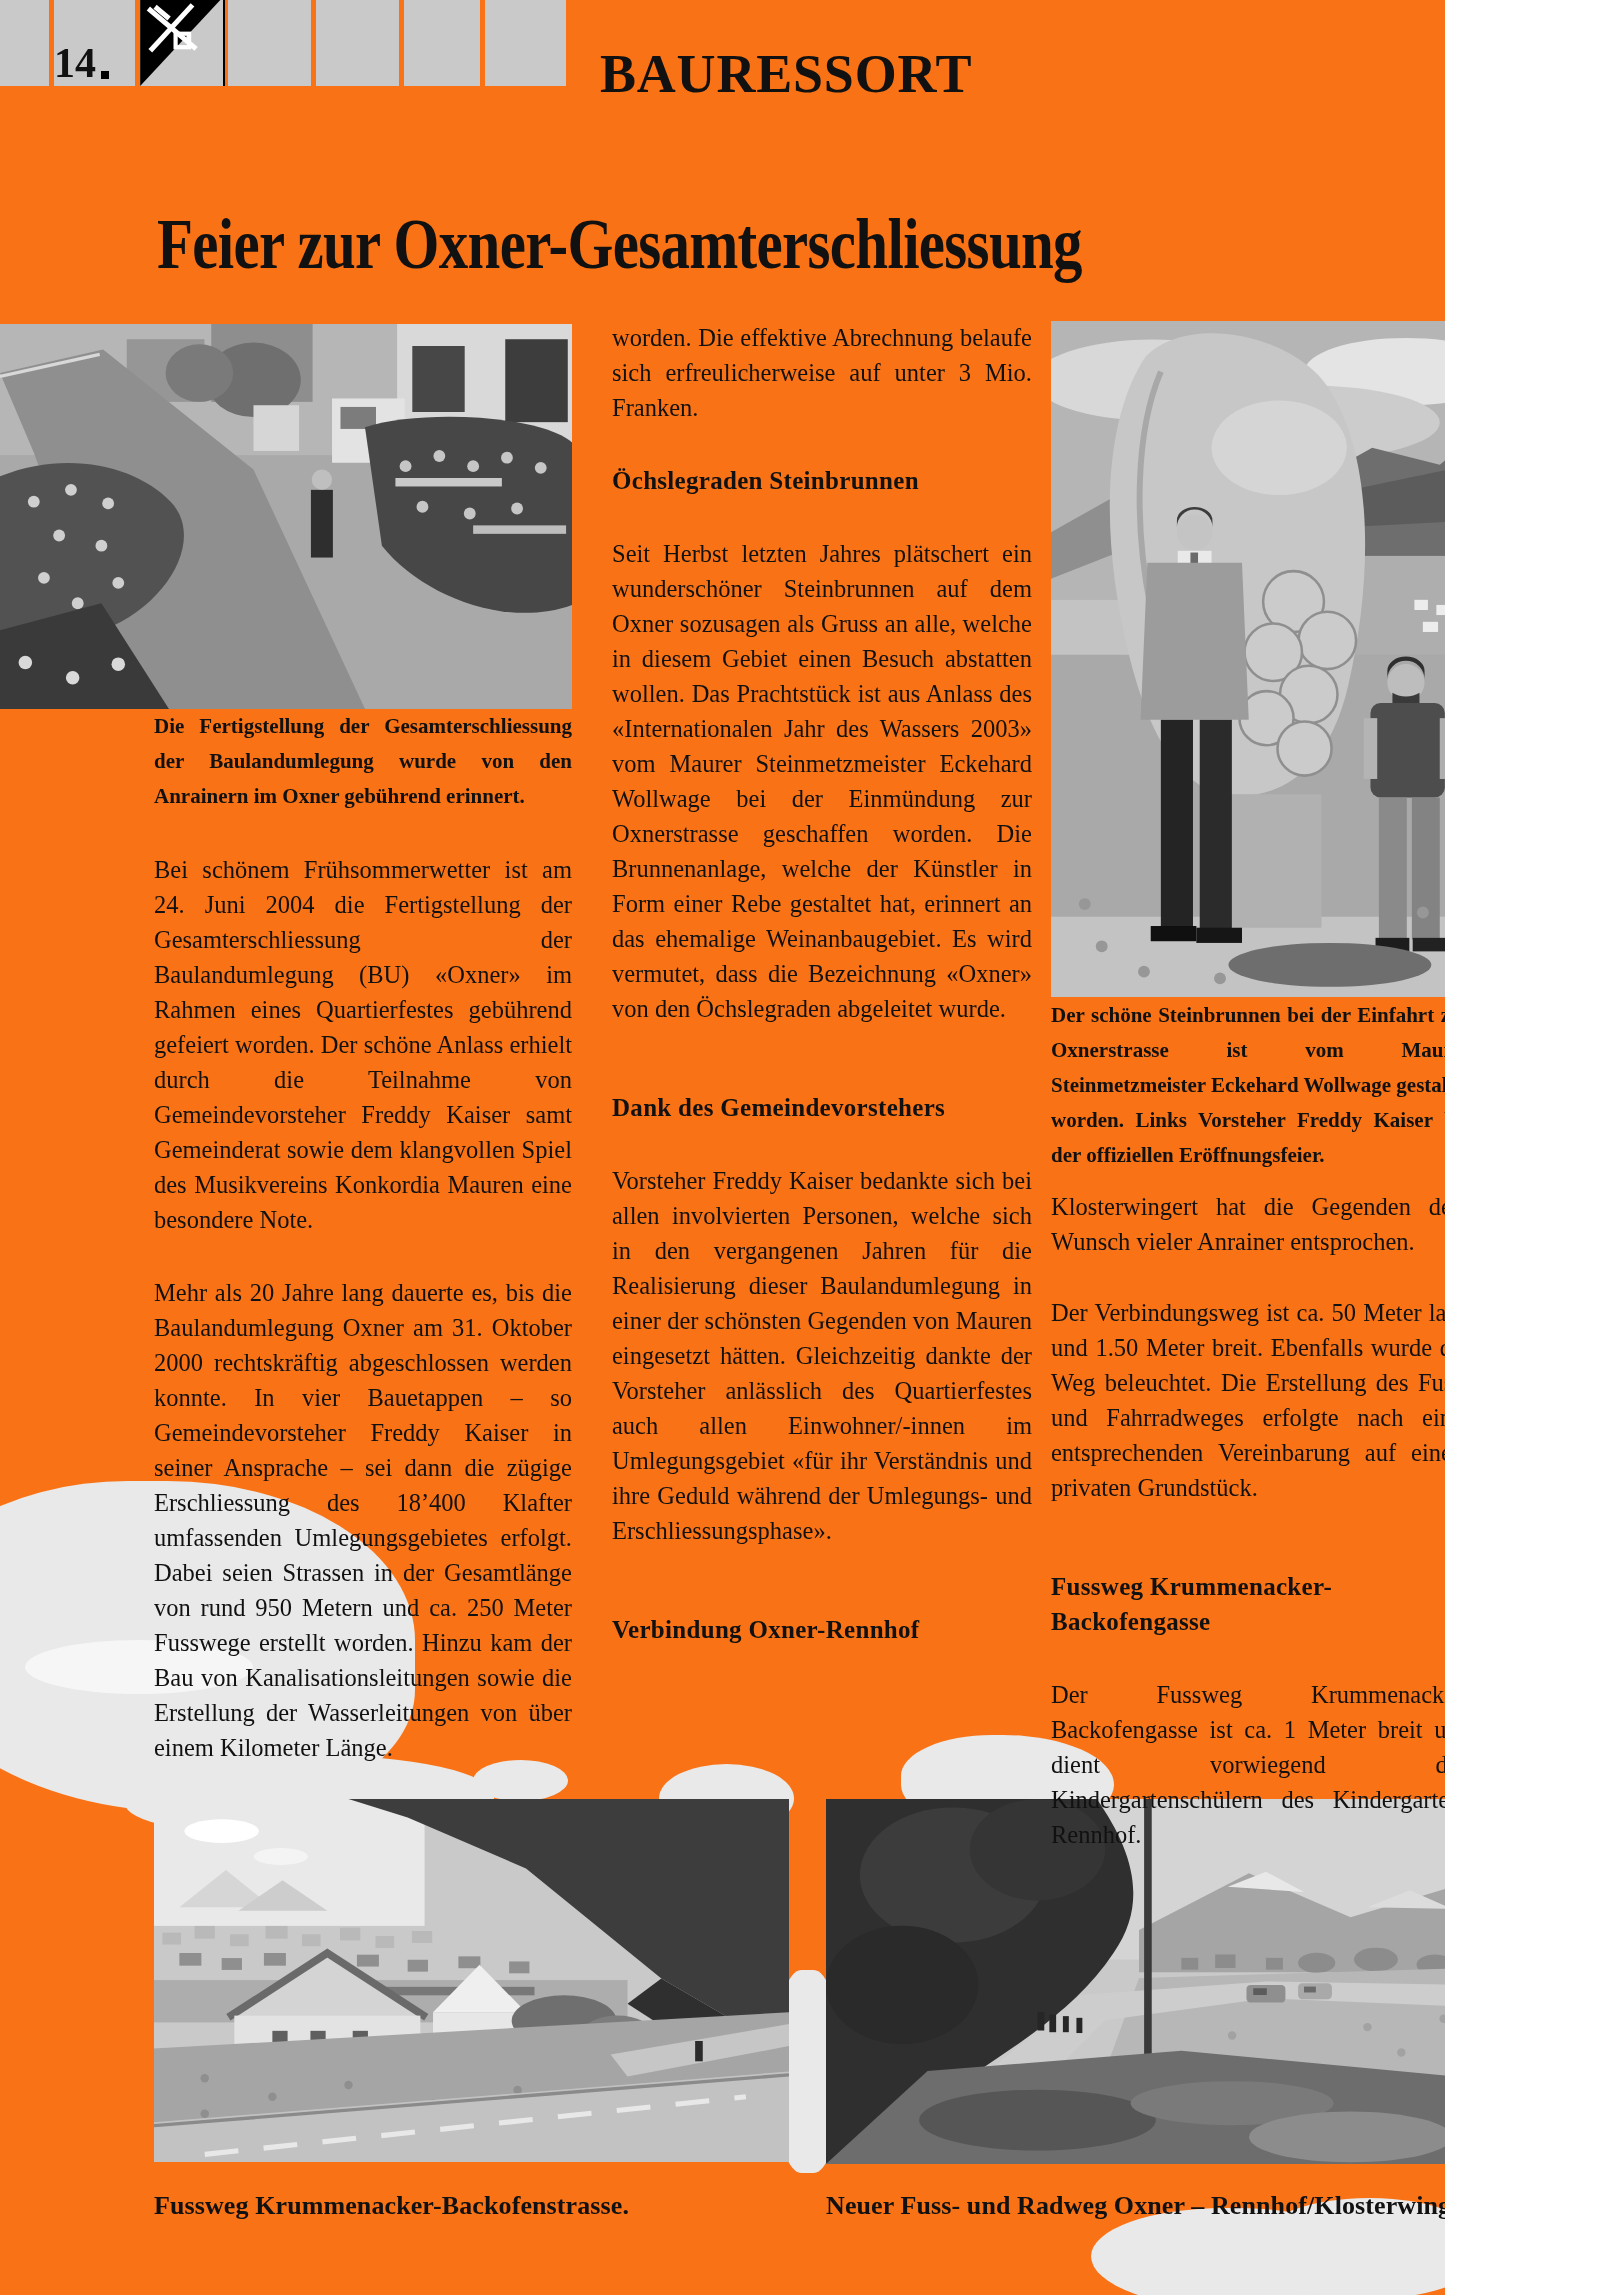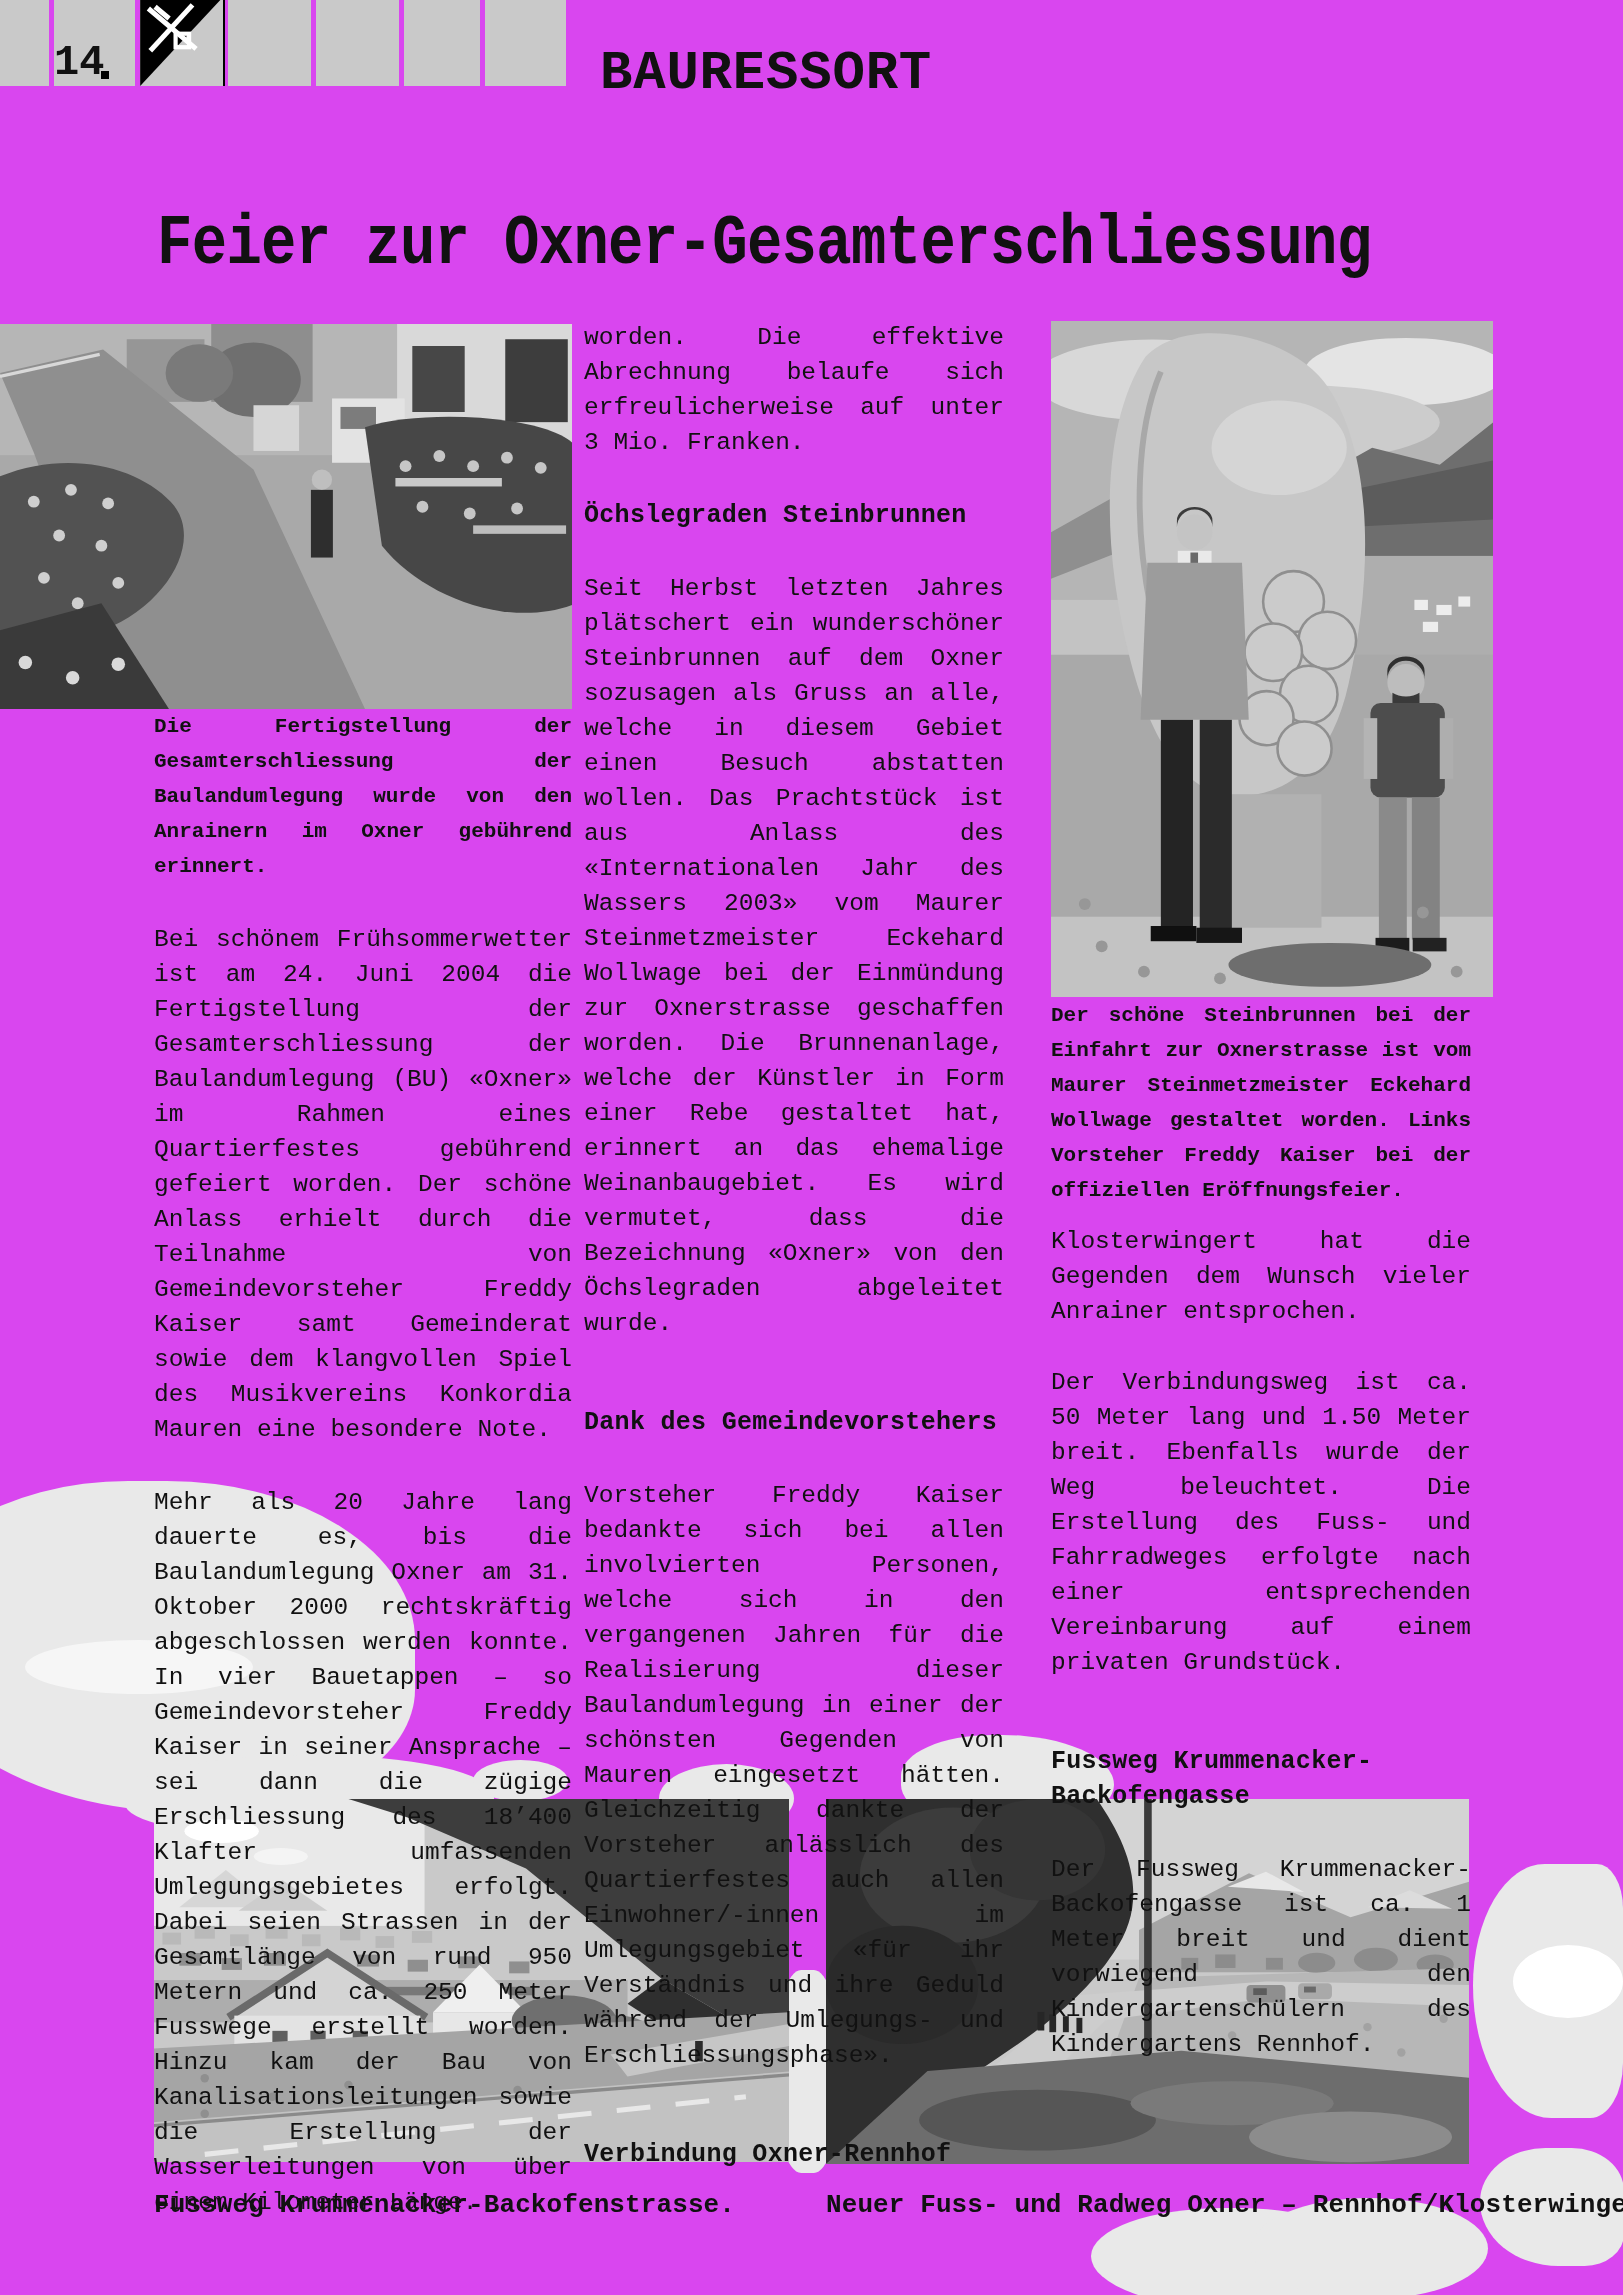--- a/index.html
+++ b/index.html
@@ -1,17 +1,17 @@
 <!DOCTYPE html>
 <html style="font-size:13.5px"><head>
 <meta charset="utf-8">
 <style>
   html,body{margin:0;padding:0;background:#ffffff;}
-  .page{position:relative;width:1623px;height:2295px;background:#d946ef;overflow:hidden;
-        font-family:Liberation Mono, monospace;color:#111;}
+  .page{position:relative;width:1445px;height:2295px;background:#f97316;overflow:hidden;
+        font-family:Liberation Serif, serif;color:#111;}
   
   .wm{position:absolute;background:#e9e9e9;z-index:0;}
   .wm-light{background:#f6f6f6;}
   
   .bar-cell{position:absolute;top:0;height:86px;background:#c9c9c9;z-index:1;}
   .logo-cell{position:absolute;top:0;left:140px;width:83px;height:86px;background:#c9c9c9;
              border-right:2.5px solid #000;z-index:2;}
   .logo-cell svg{display:block;width:100%;height:100%;}
   .page-num{position:absolute;left:54px;top:42px;font-size:42px;font-weight:bold;line-height:1;z-index:3;}
   .section-label{position:absolute;left:600px;top:47px;font-size:54px;font-weight:bold;
@@ -299,21 +299,21 @@
       <ellipse cx="620" cy="400" rx="120" ry="30" fill="#8c8c8c"></ellipse>
     </svg>
   </div>
 
   <div class="col" style="left:154px;top:709px;width:418px;">
     <p class="photo-cap">Die Fertigstellung der Gesamterschliessung der Baulandumlegung wurde von den Anrainern im Oxner gebührend erinnert.</p>
     <p>Bei schönem Frühsommerwetter ist am 24. Juni 2004 die Fertigstellung der Gesamterschliessung der Baulandumlegung (BU) «Oxner» im Rahmen eines Quartierfestes gebührend gefeiert worden. Der schöne Anlass erhielt durch die Teilnahme von Gemeindevorsteher Freddy Kaiser samt Gemeinderat sowie dem klangvollen Spiel des Musikvereins Konkordia Mauren eine besondere Note.</p>
     <p>Mehr als 20 Jahre lang dauerte es, bis die Baulandumlegung Oxner am 31. Oktober 2000 rechtskräftig abgeschlossen werden konnte. In vier Bauetappen – so Gemeindevorsteher Freddy Kaiser in seiner Ansprache – sei dann die zügige Erschliessung des 18’400 Klafter umfassenden Umlegungsgebietes erfolgt. Dabei seien Strassen in der Gesamtlänge von rund 950 Metern und ca. 250 Meter Fusswege erstellt worden. Hinzu kam der Bau von Kanalisationsleitungen sowie die Erstellung der Wasserleitungen von über einem Kilometer Länge.</p>
   </div>
 
-  <div class="col" style="left:584px;top:320px;width:420px;">
+  <div class="col" style="left:612px;top:320px;width:420px;">
     <p>worden. Die effektive Abrechnung belaufe sich erfreulicherweise auf unter 3 Mio. Franken.</p>
     <h3 style="margin-top:36px;">Öchslegraden Steinbrunnen</h3>
     <p>Seit Herbst letzten Jahres plätschert ein wunderschöner Steinbrunnen auf dem Oxner sozusagen als Gruss an alle, welche in diesem Gebiet einen Besuch abstatten wollen. Das Prachtstück ist aus Anlass des «Internationalen Jahr des Wassers 2003» vom Maurer Steinmetzmeister Eckehard Wollwage bei der Einmündung zur Oxnerstrasse geschaffen worden. Die Brunnenanlage, welche der Künstler in Form einer Rebe gestaltet hat, erinnert an das ehemalige Weinanbaugebiet. Es wird vermutet, dass die Bezeichnung «Oxner» von den Öchslegraden abgeleitet wurde.</p>
     <h3>Dank des Gemeindevorstehers</h3>
     <p>Vorsteher Freddy Kaiser bedankte sich bei allen involvierten Personen, welche sich in den vergangenen Jahren für die Realisierung dieser Baulandumlegung in einer der schönsten Gegenden von Mauren eingesetzt hätten. Gleichzeitig dankte der Vorsteher anlässlich des Quartierfestes auch allen Einwohner/-innen im Umlegungsgebiet «für ihr Verständnis und ihre Geduld während der Umlegungs- und Erschliessungsphase».</p>
     <h3>Verbindung Oxner-Rennhof</h3>
   </div>
 
   <div class="col" style="left:1051px;top:998px;width:420px;">
     <p class="photo-cap snug">Der schöne Steinbrunnen bei der Einfahrt zur Oxnerstrasse ist vom Maurer Steinmetzmeister Eckehard Wollwage gestaltet worden. Links Vorsteher Freddy Kaiser bei der offiziellen Eröffnungsfeier.</p>

